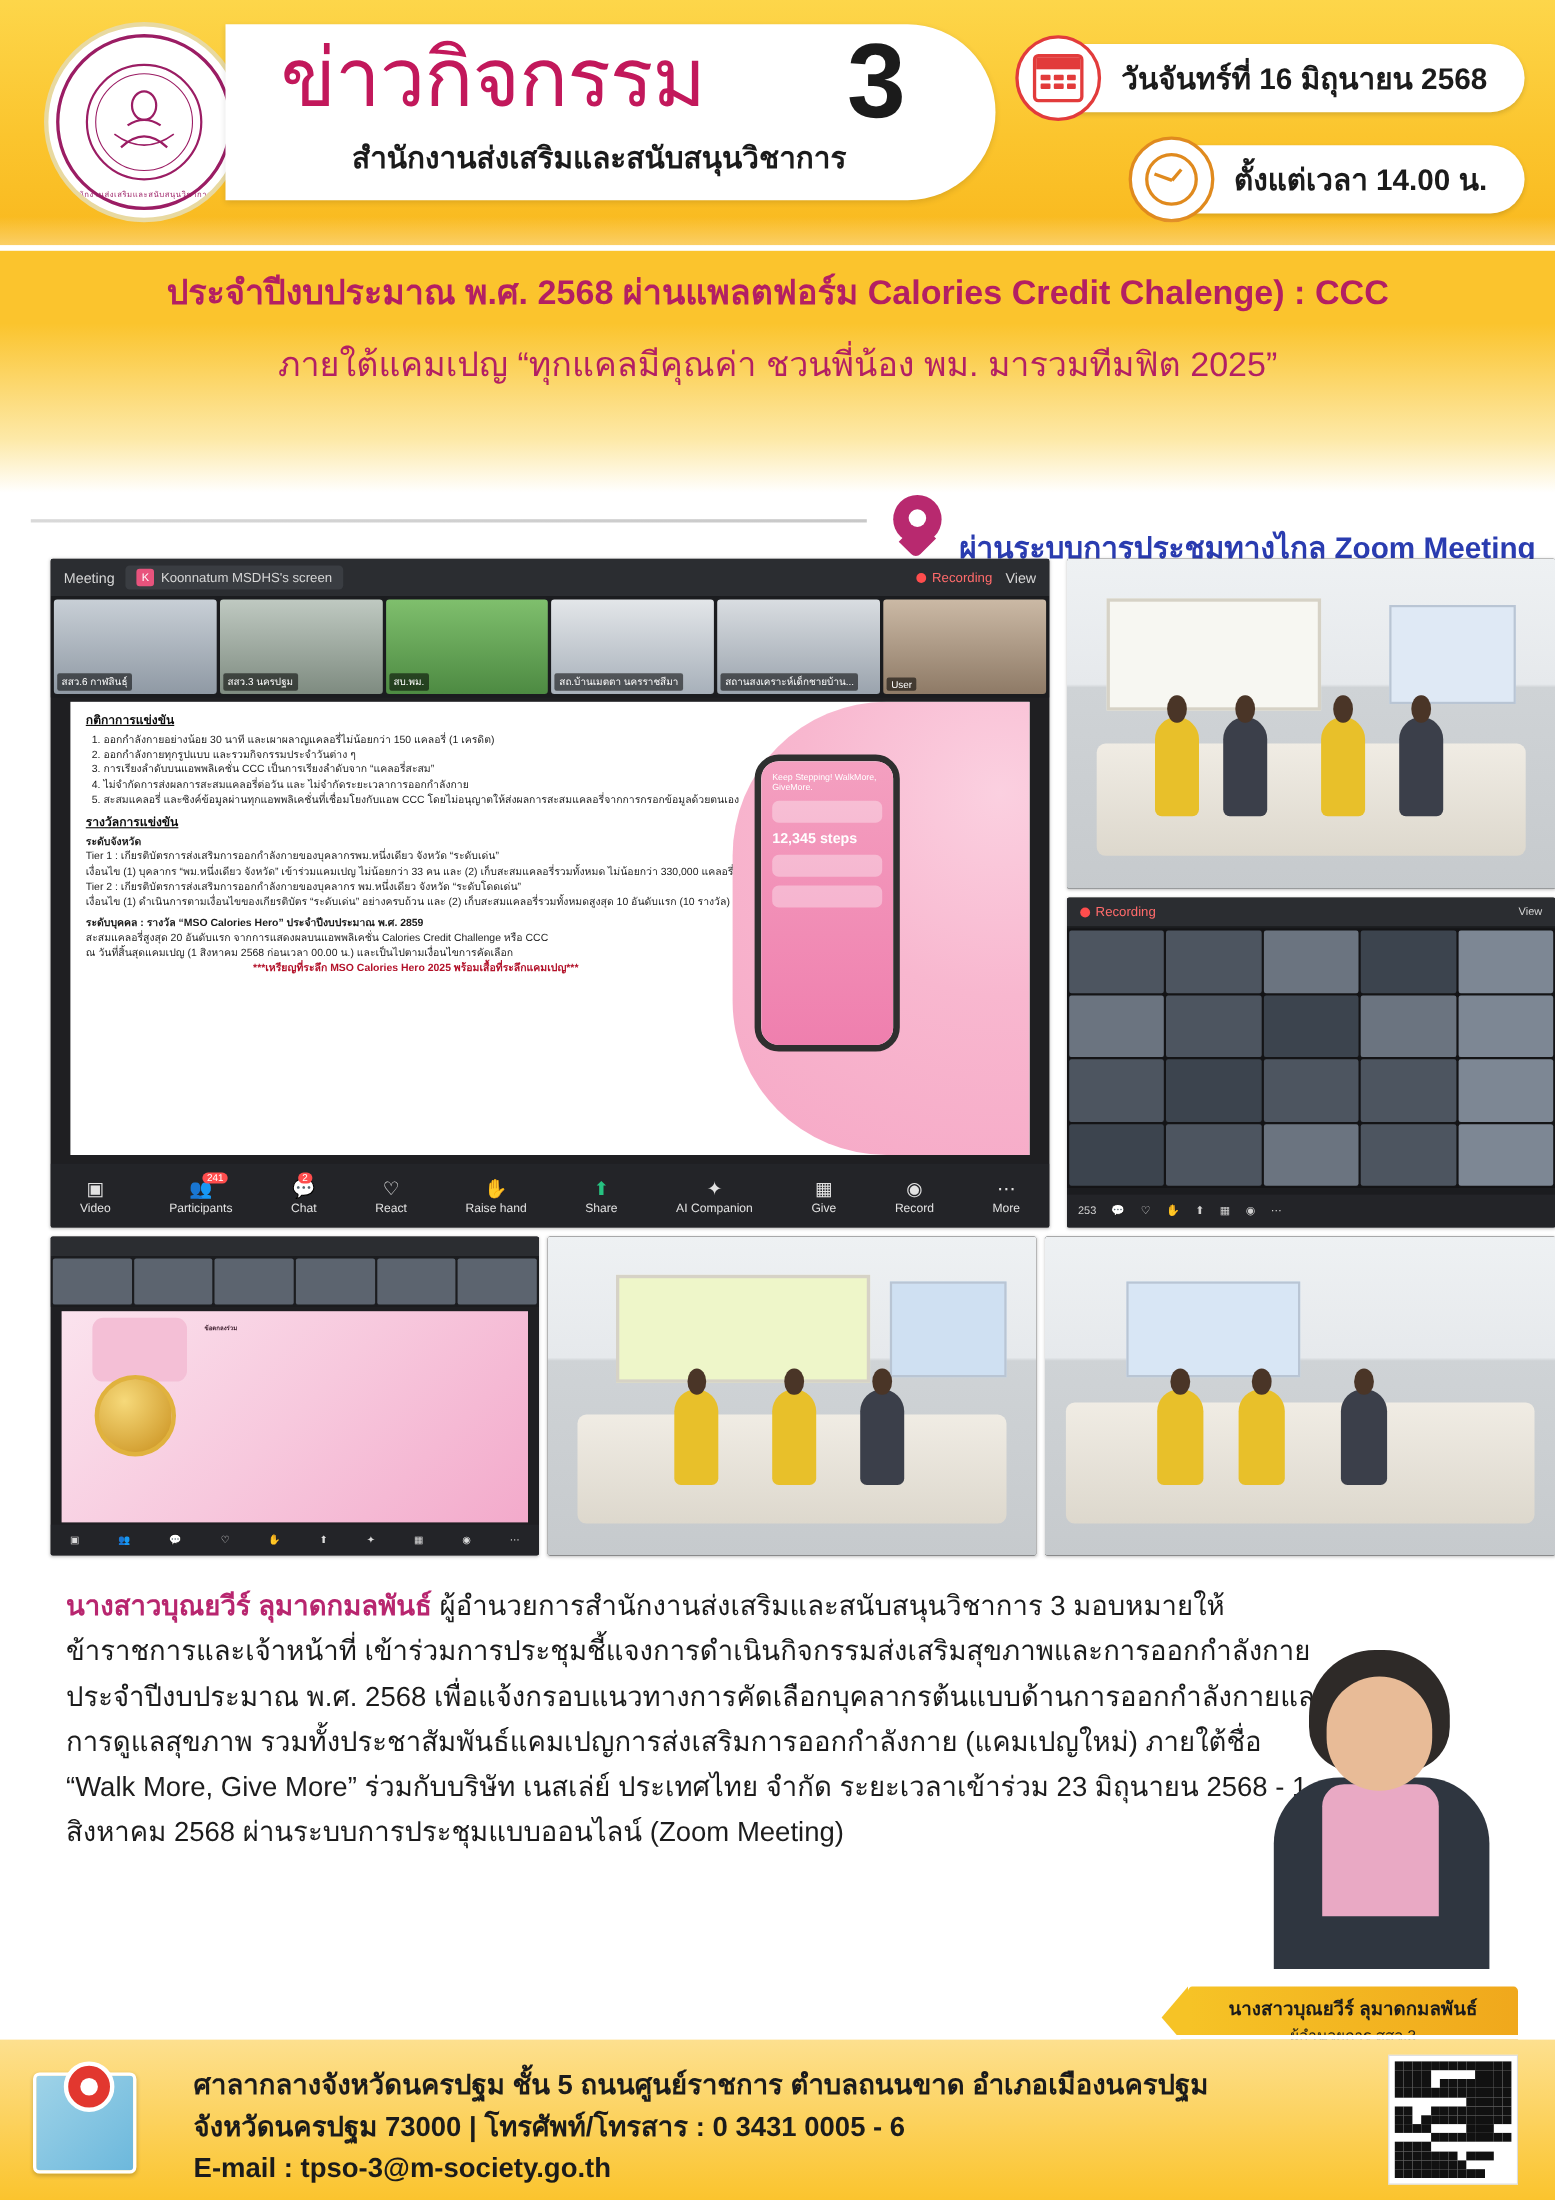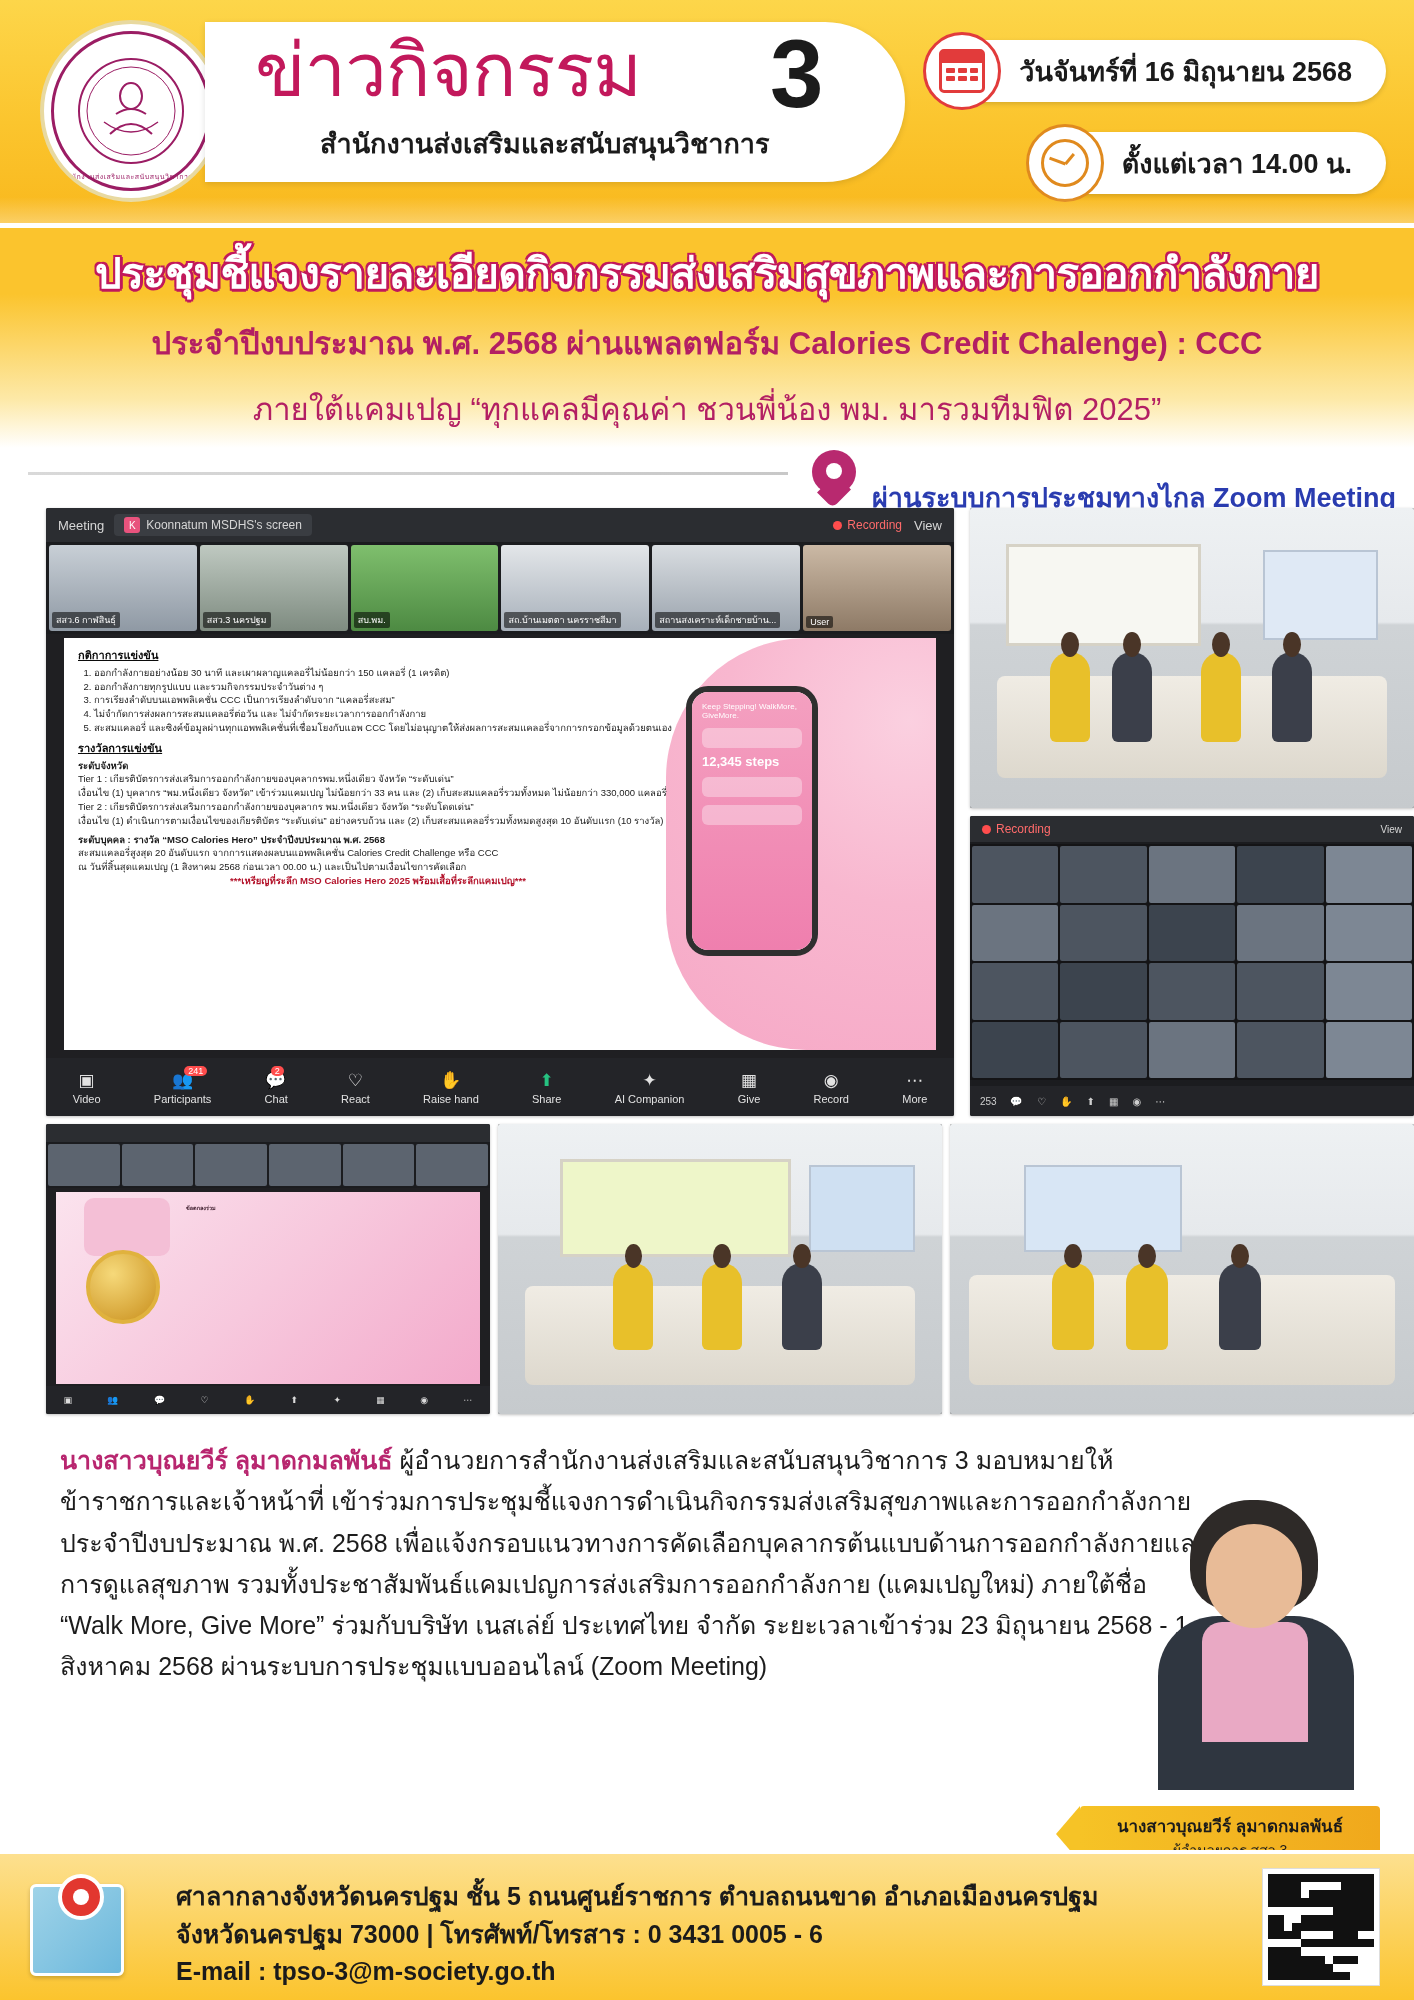--- a/index.html
+++ b/index.html
@@ -428,21 +428,20 @@
             <i class="h"></i>
             <i class="m"></i>
           </span>
       </span>
       <span>ตั้งแต่เวลา 14.00 น.</span>
     </div>
     <div class="header-wave"></div>
   </div>
 
   <div class="headline-wrap">
-    <div class="h-line1">ประชุมชี้แจงรายละเอียดกิจกรรมส่งเสริมสุขภาพและการออกกำลังกาย</div>
     <div class="h-line2">ประจำปีงบประมาณ พ.ศ. 2568 ผ่านแพลตฟอร์ม Calories Credit Chalenge) : CCC</div>
     <div class="h-line3">ภายใต้แคมเปญ “ทุกแคลมีคุณค่า ชวนพี่น้อง พม. มารวมทีมฟิต 2025”</div>
   </div>
 
   <div class="zoom-note">
     <div class="zoom-rule"></div>
     <div class="pin">
       <div class="head"></div>
         <div class="tip"></div>
         <div class="hole"></div>
@@ -508,21 +507,21 @@
             <li>การเรียงลำดับบนแอพพลิเคชั่น CCC เป็นการเรียงลำดับจาก “แคลอรี่สะสม”</li>
             <li>ไม่จำกัดการส่งผลการสะสมแคลอรี่ต่อวัน และ ไม่จำกัดระยะเวลาการออกกำลังกาย</li>
             <li>สะสมแคลอรี่ และซิงค์ข้อมูลผ่านทุกแอพพลิเคชั่นที่เชื่อมโยงกับแอพ CCC โดยไม่อนุญาตให้ส่งผลการสะสมแคลอรี่จากการกรอกข้อมูลด้วยตนเอง</li>
           </ol>
           <h4 class="u">รางวัลการแข่งขัน</h4>
           <div style="font-weight:bold">ระดับจังหวัด</div>
           <div>Tier 1 : เกียรติบัตรการส่งเสริมการออกกำลังกายของบุคลากรพม.หนึ่งเดียว จังหวัด “ระดับเด่น”</div>
           <div>เงื่อนไข (1) บุคลากร “พม.หนึ่งเดียว จังหวัด” เข้าร่วมแคมเปญ ไม่น้อยกว่า 33 คน และ (2) เก็บสะสมแคลอรี่รวมทั้งหมด ไม่น้อยกว่า 330,000 แคลอรี่</div>
           <div>Tier 2 : เกียรติบัตรการส่งเสริมการออกกำลังกายของบุคลากร พม.หนึ่งเดียว จังหวัด “ระดับโดดเด่น”</div>
           <div>เงื่อนไข (1) ดำเนินการตามเงื่อนไขของเกียรติบัตร “ระดับเด่น” อย่างครบถ้วน และ (2) เก็บสะสมแคลอรี่รวมทั้งหมดสูงสุด 10 อันดับแรก (10 รางวัล)</div>
-          <div style="font-weight:bold;margin-top:5px">ระดับบุคคล : รางวัล “MSO Calories Hero” ประจำปีงบประมาณ พ.ศ. 2568</div>
+          <div style="font-weight:bold;margin-top:5px">ระดับบุคคล : รางวัล “MSO Calories Hero” ประจำปีงบประมาณ พ.ศ. 2859</div>
           <div>สะสมแคลอรี่สูงสุด 20 อันดับแรก จากการแสดงผลบนแอพพลิเคชั่น Calories Credit Challenge หรือ CCC</div>
           <div>ณ วันที่สิ้นสุดแคมเปญ (1 สิงหาคม 2568 ก่อนเวลา 00.00 น.) และเป็นไปตามเงื่อนไขการคัดเลือก</div>
           <div class="red" style="text-align:center;font-weight:bold">***เหรียญที่ระลึก MSO Calories Hero 2025 พร้อมเสื้อที่ระลึกแคมเปญ***</div>
         </div>
       </div>
 
       <div class="ztools">
         <div class="ztool"><span class="ic">▣</span><span>Video</span></div>
         <div class="ztool"><span class="badge">241</span><span class="ic">👥</span><span>Participants</span></div>
         <div class="ztool"><span class="badge">2</span><span class="ic">💬</span><span>Chat</span></div>

